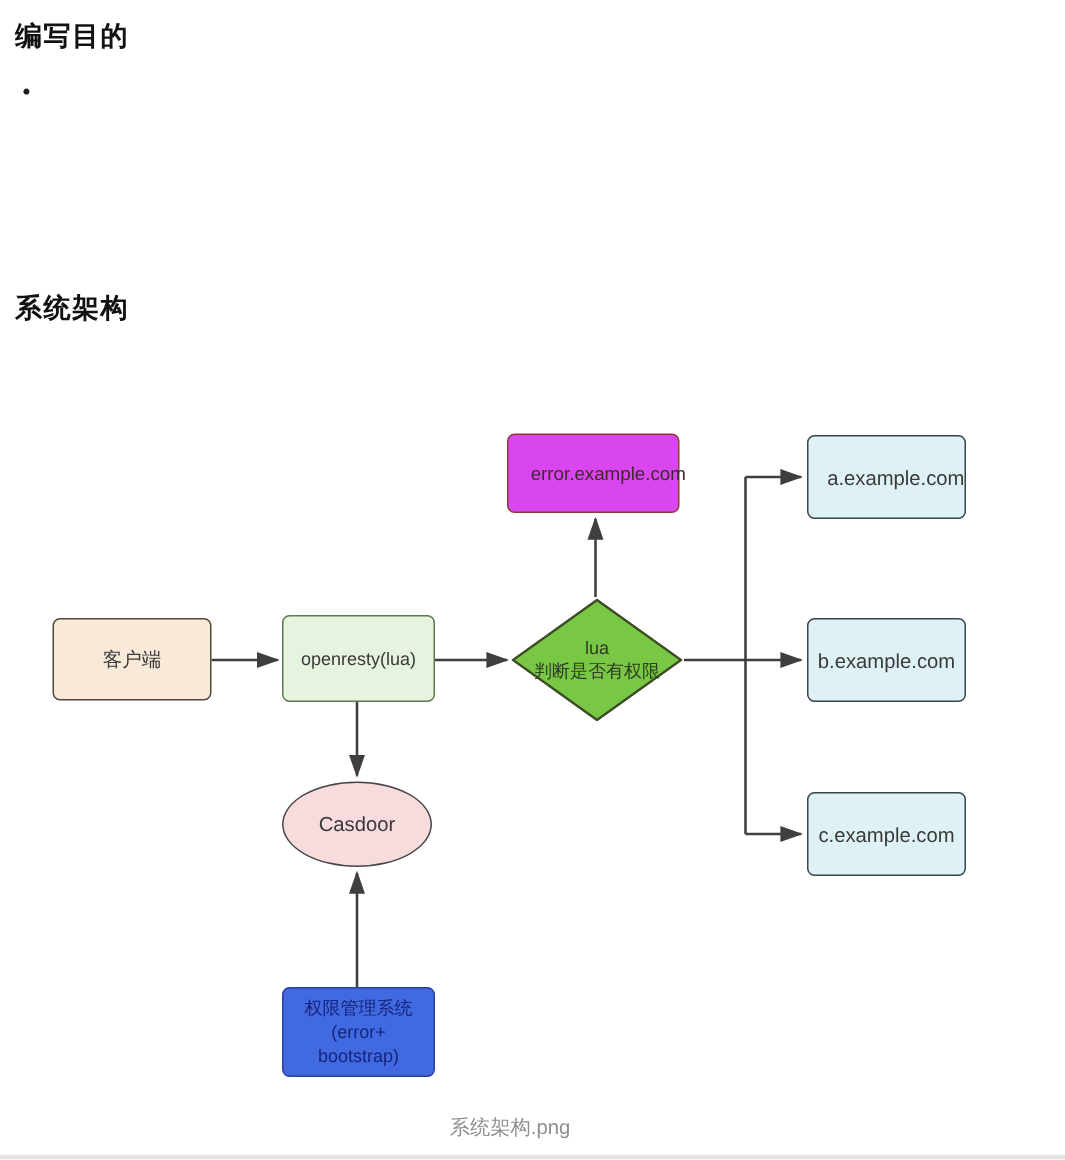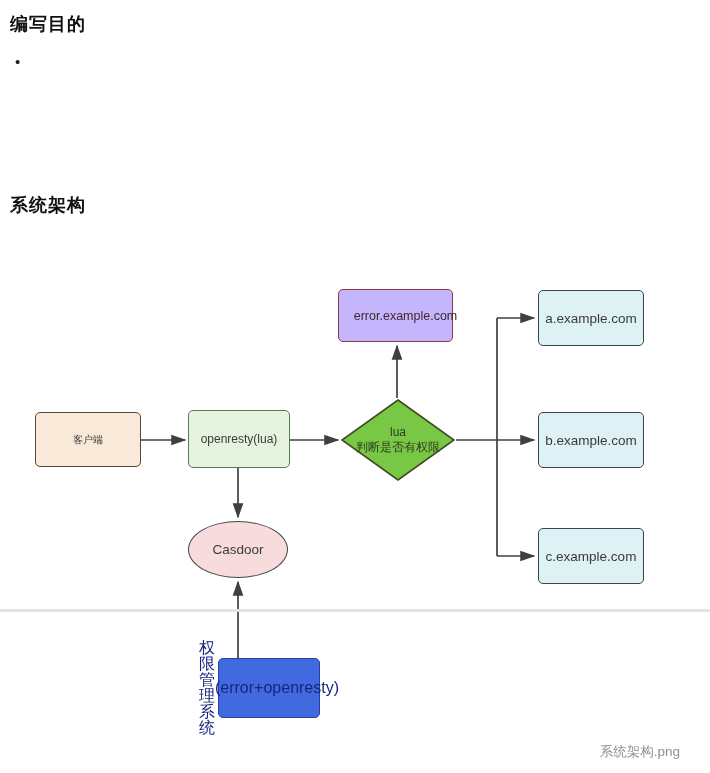--- a/index.html
+++ b/index.html
@@ -3,21 +3,21 @@
 <meta charset="utf-8">
 <style>
   * { margin: 0; padding: 0; box-sizing: border-box; }
   html, body {
     width: 710px; height: 773px;
     background: #ffffff;
     font-family: "Liberation Sans", "DejaVu Sans", sans-serif;
     overflow: hidden;
     position: relative;
   }
-  .page { position: relative; width: 710px; height: 612px; background: #fff; border-radius: 10px; }
+  .page { position: relative; width: 710px; height: 773px; background: #fff; border-radius: 10px; }
 
   .heading {
     position: absolute; left: 10px;
     font-size: 18px; font-weight: 700; color: #111111;
     letter-spacing: 1px;
   }
   #heading-purpose { top: 12px; }
   #heading-arch   { top: 193px; }
 
   .bullet-dot {
@@ -42,44 +42,44 @@
   .connector-svg { position: absolute; left: 0; top: 0; width: 710px; height: 525px; }
 
   .node {
     position: absolute;
     display: flex; align-items: center; justify-content: center;
     border-radius: 5px;
     border: 1.6px solid #444;
     font-size: 13px; color: #3a3a3a;
     text-align: center;
   }
-  #node-client    { left: 35px;  top: 172px; width: 106px; height: 55px; font-size: 10px; }
+  #node-client    { left: 35px;  top: 172px; width: 106px; height: 55px; font-size: 13px; }
   #node-openresty { left: 188px; top: 170px; width: 102px; height: 58px; font-size: 12px; }
   #node-error     { left: 338px; top: 49px;  width: 115px; height: 53px; font-size: 12.5px; }
   #node-site-a    { left: 538px; top: 50px;  width: 106px; height: 56px; font-size: 13.5px; }
   #node-site-b    { left: 538px; top: 172px; width: 106px; height: 56px; font-size: 13.5px; }
   #node-site-c    { left: 538px; top: 288px; width: 106px; height: 56px; font-size: 13.5px; }
   #node-admin     { left: 188px; top: 418px; width: 102px; height: 60px;
-                    font-size: 16px; line-height: 16px; flex-direction: row; margin-left: 30px; }
+                    font-size: 12px; line-height: 16px; flex-direction: column; }
   #node-casdoor   { left: 188px; top: 281px; width: 100px; height: 57px;
                     border-radius: 50%; font-size: 13.5px; }
 
   .diamond-wrap {
     position: absolute; left: 341px; top: 159px; width: 114px; height: 82px;
   }
   .diamond-wrap svg { position: absolute; left: 0; top: 0; }
   .diamond-label {
     position: absolute; left: 0; top: 0; width: 114px; height: 82px;
     display: flex; flex-direction: column; align-items: center; justify-content: center;
     font-size: 12px; line-height: 15px; color: #2f3b22; text-align: center;
   }
 
   .caption {
     position: absolute; left: 0; top: 503px; width: 680px;
-    text-align: right;
+    text-align: center;
     font-size: 13.5px; color: #8f8f8f;
   }
 
   .bottom-strip {
     position: absolute; left: 0; bottom: 0; width: 710px; height: 3px;
     background: #e3e3e3;
   }
 </style>
 </head>
 <body>
@@ -122,25 +122,25 @@
     </svg>
 
     <div class="node" id="node-client" style="background-color: rgb(249, 233, 216); border-color: rgb(84, 72, 60); color: rgb(58, 58, 58);">
       <span>客户端</span>
     </div>
 
     <div class="node" id="node-openresty" style="background-color: rgb(230, 243, 222); border-color: rgb(91, 122, 80); color: rgb(58, 58, 58);">
       <span>openresty(lua)</span>
     </div>
 
-    <div class="node" id="node-error" style="background-color: #c4b5fd; border-color: rgb(143, 59, 56); color: rgb(61, 42, 42); padding-left: 20px;">
+    <div class="node" id="node-error" style="background-color: #d946ef; border-color: rgb(143, 59, 56); color: rgb(61, 42, 42); padding-left: 20px;">
       <span>error.example.com</span>
     </div>
 
-    <div class="node" id="node-site-a" style="background-color: rgb(222, 241, 244); border-color: rgb(54, 69, 79); color: rgb(58, 58, 58);">
+    <div class="node" id="node-site-a" style="background-color: rgb(222, 241, 244); border-color: rgb(54, 69, 79); color: rgb(58, 58, 58); justify-content: flex-end;">
       <span>a.example.com</span>
     </div>
 
     <div class="node" id="node-site-c" style="background-color: rgb(222, 241, 244); border-color: rgb(54, 69, 79); color: rgb(58, 58, 58);">
       <span>c.example.com</span>
     </div>
 
     <div class="node" id="node-site-b" style="background-color: rgb(222, 241, 244); border-color: rgb(54, 69, 79); color: rgb(58, 58, 58);">
       <span>b.example.com</span>
     </div>
@@ -155,20 +155,20 @@
       </div>
     </div>
 
     <div class="node" id="node-casdoor" style="background-color: rgb(248, 219, 221); border-color: rgb(71, 71, 71); color: rgb(58, 58, 58);">
       <span>Casdoor</span>
     </div>
 
     <div class="node" id="node-admin" style="background-color: rgb(65, 105, 224); border-color: rgb(42, 63, 158); color: rgb(22, 37, 125);">
       <span>权限管理系统</span>
       <span>(error+</span>
-      <span>openresty)</span>
+      <span>bootstrap)</span>
     </div>
 
     <div class="caption">系统架构.png</div>
   </div>
 
   <div class="bottom-strip"></div>
 </div>
 
 </body></html>

